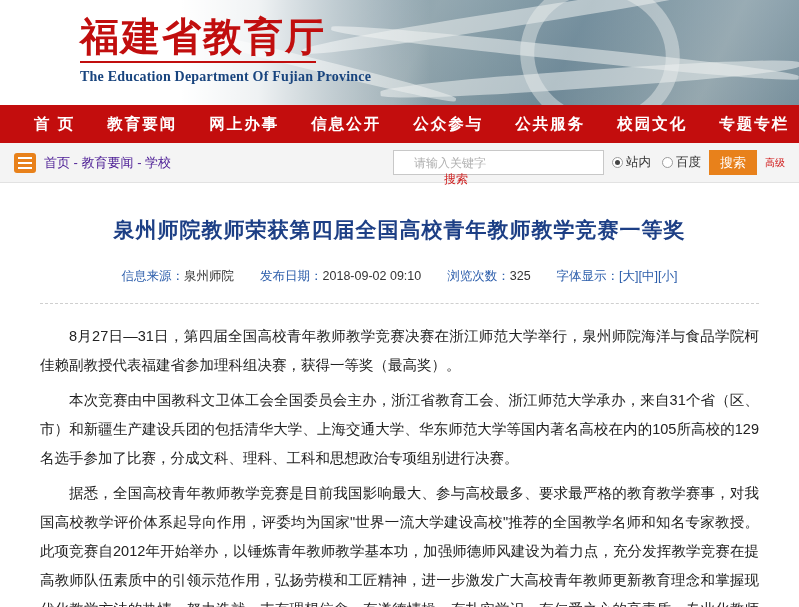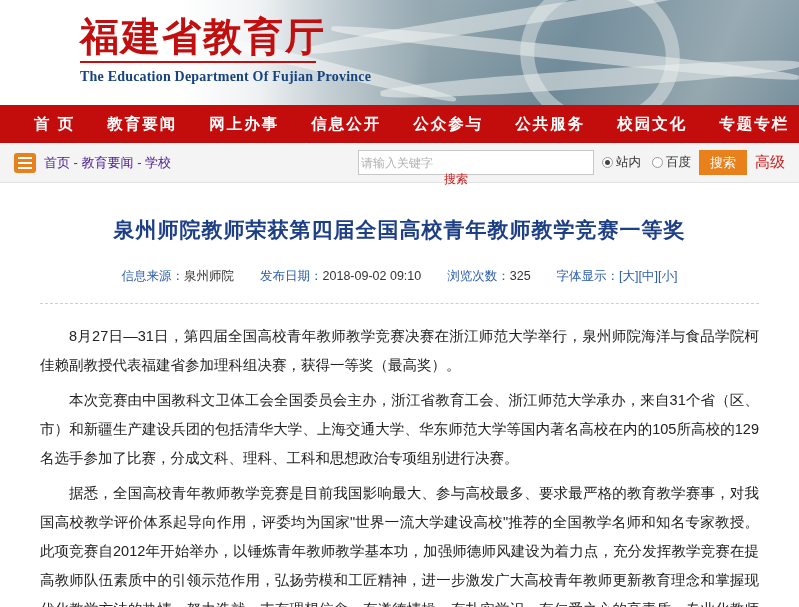--- a/index.html
+++ b/index.html
@@ -121,26 +121,26 @@
     white-space: nowrap;
   }
   .search-area {
     position: absolute;
     right: 14px; top: 7px;
     display: flex;
     align-items: center;
     gap: 8px;
   }
   .search-input {
-    width: 236px; height: 25px;
+    width: 211px; height: 25px;
     border: 1px solid #c8c8c8;
     background: #fff;
     font-size: 12px;
     color: #555;
-    padding: 0 2px;
+    padding: 0 20px;
     outline: none;
   }
   .search-input::placeholder { color: #b0b0b0; }
   .radio-grp { display: flex; align-items: flex-end; gap: 11px; font-size: 12.5px; color: #333; }
   .radio-grp label { display: inline-flex; align-items: center; gap: 3px; cursor: pointer; white-space: nowrap; }
   .rdo {
     width: 11px; height: 11px; border-radius: 50%;
     border: 1px solid #9b9b9b; background: #fff;
     display: inline-block; position: relative;
   }
@@ -153,21 +153,21 @@
     color: #fff;
     font-size: 13px;
     border: none;
     height: 25px;
     padding: 0 11px;
     cursor: pointer;
     font-family: "Liberation Sans", sans-serif;
   }
   .adv-link {
     color: #d01515;
-    font-size: 15px;
+    font-size: 10px;
     text-decoration: none;
     cursor: pointer;
     white-space: nowrap;
   }
   .sub-tip {
     position: absolute;
     left: 444px; top: 28px;
     font-size: 12px;
     color: #cf2020;
   }

